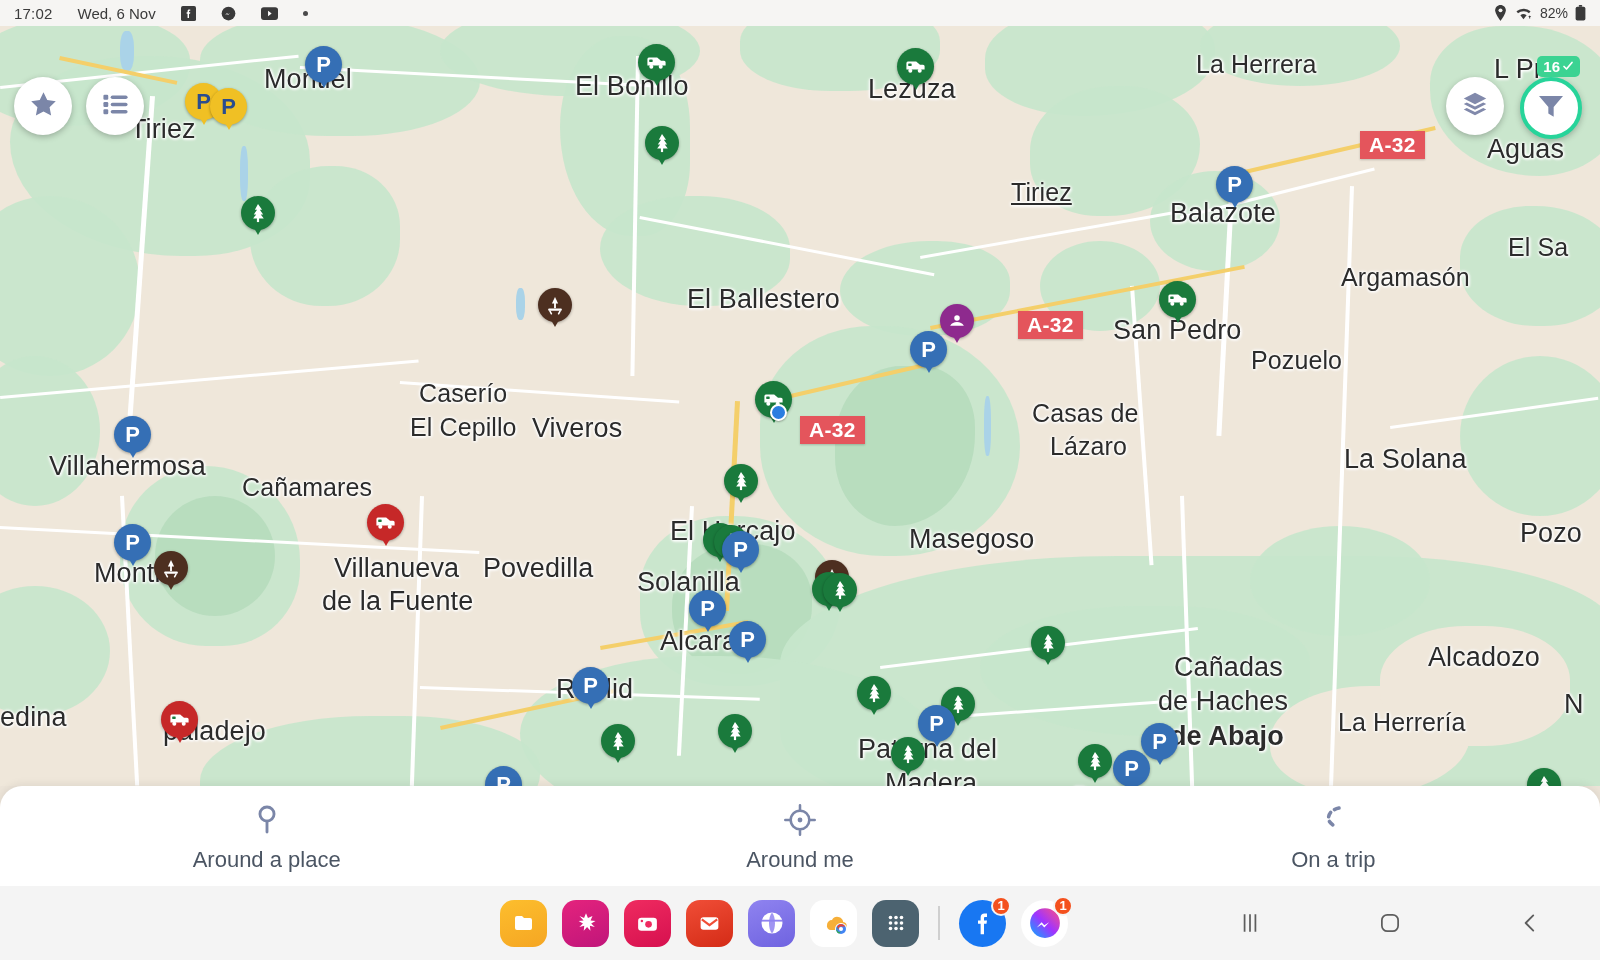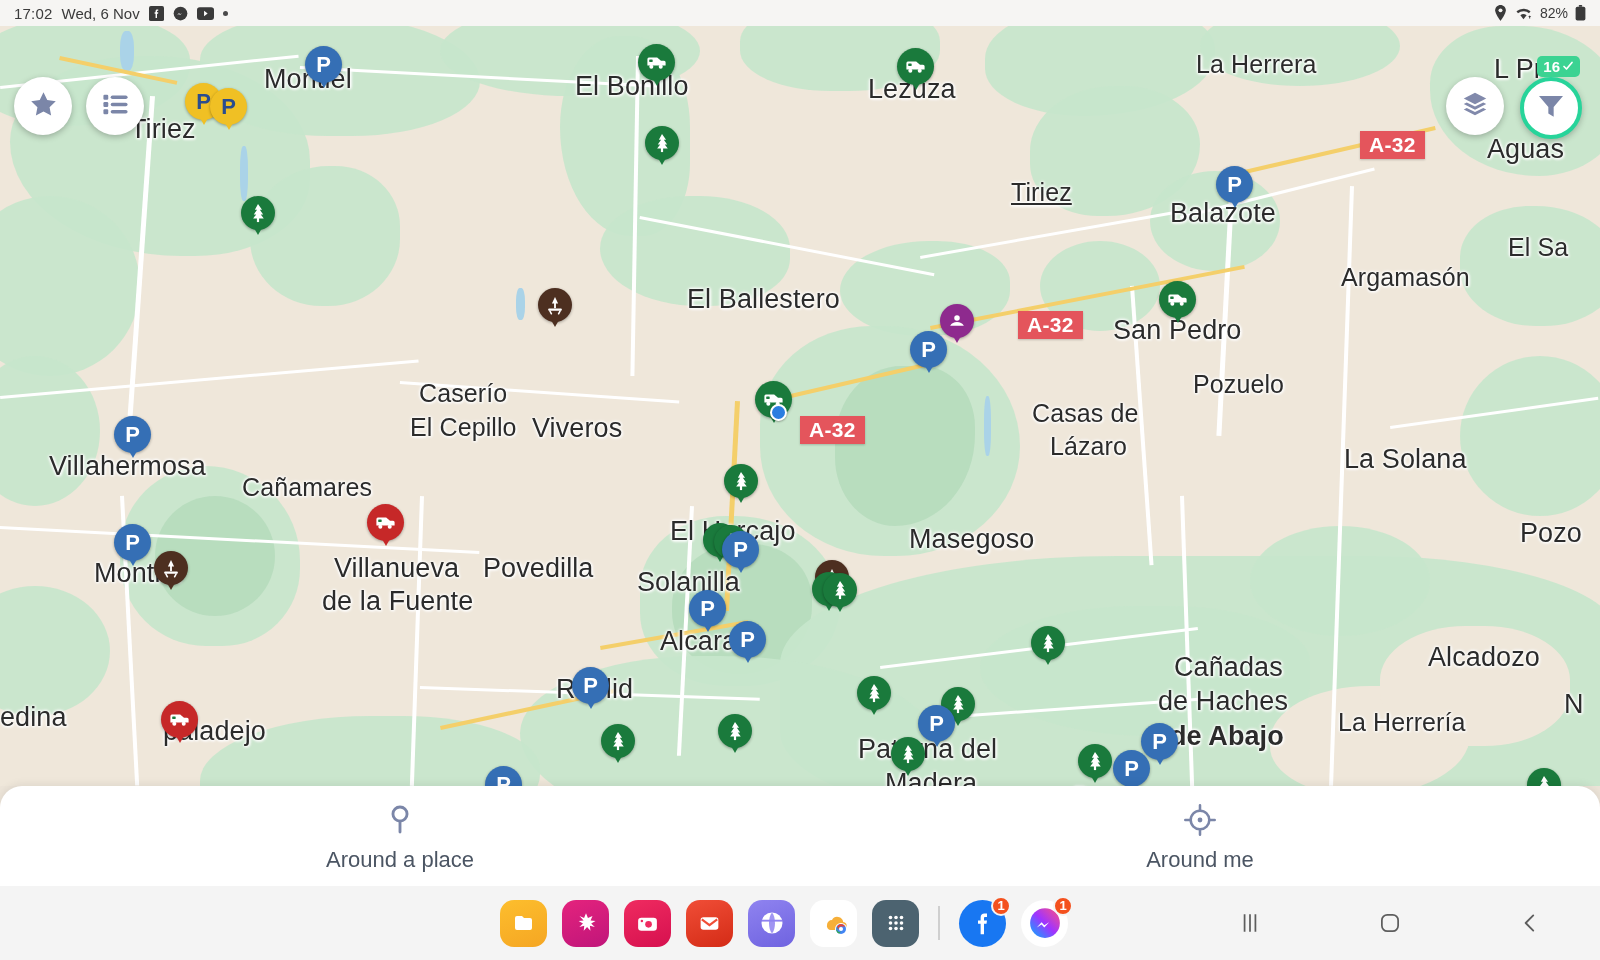--- a/index.html
+++ b/index.html
@@ -9,21 +9,21 @@
     background:#ece4d8;
     position:relative;
   }
 
   
   #status-bar{
     position:absolute; top:0; left:0; width:1600px; height:26px;
     background:#f6f5f3; display:flex; align-items:center;
     padding:0 14px; z-index:60; font-size:15px; color:#3b3b3b;
   }
-  .sb-left{ display:flex; align-items:center; gap:9px; }
+  .sb-left{ display:flex; align-items:center; gap:25px; }
   .sb-right{ margin-left:auto; display:flex; align-items:center; gap:7px; }
   .sb-time{ font-weight:500; letter-spacing:.2px; }
   .sb-date{ font-weight:400; }
   .sb-ico{ display:inline-flex; align-items:center; justify-content:center; }
   .dot-ico{ width:5px;height:5px;border-radius:50%;background:#4a4a4a; }
   .sb-batt{ font-size:14px; font-weight:500; }
 
   
   #map{
     position:absolute; top:26px; left:0; width:1600px; height:760px;
@@ -272,21 +272,21 @@
       <div class="label l-lg" style="left: 868px; top: 48px;">Lezuza</div>
       <div class="label l-md" style="left: 1196px; top: 24px;">La Herrera</div>
       <div class="label l-lg" style="left: 1487px; top: 108px;">Aguas</div>
       <div class="label l-lg" style="left: 130px; top: 88px;">Tiriez</div>
       <div class="label l-md" style="left: 1011px; top: 152px; text-decoration: underline;">Tiriez</div>
       <div class="label l-lg" style="left: 1170px; top: 172px;">Balazote</div>
       <div class="label l-md" style="left: 1508px; top: 207px;">El Sa</div>
       <div class="label l-md" style="left: 1341px; top: 237px;">Argamasón</div>
       <div class="label l-lg" style="left: 687px; top: 258px;">El Ballestero</div>
       <div class="label l-lg" style="left: 1113px; top: 289px;">San Pedro</div>
-      <div class="label l-md" style="left: 1193px; top: 320px; margin-top: 24px;">Pozuelo</div>
+      <div class="label l-md" style="left: 1251px; top: 320px;">Pozuelo</div>
       <div class="label l-md" style="left: 419px; top: 353px;">Caserío</div>
       <div class="label l-md" style="left: 410px; top: 387px;">El Cepillo</div>
       <div class="label l-lg" style="left: 532px; top: 387px;">Viveros</div>
       <div class="label l-md" style="left: 1032px; top: 373px;">Casas de</div>
       <div class="label l-md" style="left: 1050px; top: 406px;">Lázaro</div>
       <div class="label l-lg" style="left: 1344px; top: 418px;">La Solana</div>
       <div class="label l-lg" style="left: 49px; top: 425px;">Villahermosa</div>
       <div class="label l-md" style="left: 242px; top: 447px;">Cañamares</div>
       <div class="label l-lg" style="left: 670px; top: 490px;">El Horcajo</div>
       <div class="label l-lg" style="left: 909px; top: 498px;">Masegoso</div>
@@ -638,20 +638,28 @@
   <div class="nav-item">
     <span class="nav-ico">
       <svg width="36" height="36" viewBox="0 0 24 24" fill="none" stroke="#7b86a8" stroke-width="1.7">
         <circle cx="12" cy="12" r="6.2"></circle>
           <circle cx="12" cy="12" r="1.6" fill="#7b86a8" stroke="none"></circle>
         <path d="M12 2.2v3.2M12 18.6v3.2M2.2 12h3.2M18.6 12h3.2" stroke-linecap="round"></path>
       </svg>
     </span>
     <span class="nav-label">Around me</span>
   </div>
+  <div class="nav-item">
+    <span class="nav-ico">
+      <svg width="36" height="36" viewBox="0 0 24 24" fill="none" stroke="#7b86a8" stroke-width="2.4" stroke-linecap="round" stroke-dasharray="3.2 3.2">
+        <path d="M16 4c-5 1-7 4-7 7s4 4.5 5 6.5"></path>
+      </svg>
+    </span>
+    <span class="nav-label">On a trip</span>
+  </div>
 </div>
 
 <div id="dock">
   <div class="dock-apps">
     <div class="app" style="background:linear-gradient(160deg,#fdbe2d,#f5a623);">
       <svg width="24" height="24" viewBox="0 0 24 24">
           <path d="M3 7a2 2 0 012-2h5l2 2h6a2 2 0 012 2v8a2 2 0 01-2 2H5a2 2 0 01-2-2z" fill="#fff"></path>
         </svg>
     </div>
     <div class="app" style="background:linear-gradient(160deg,#e4237d,#c0157a);">

